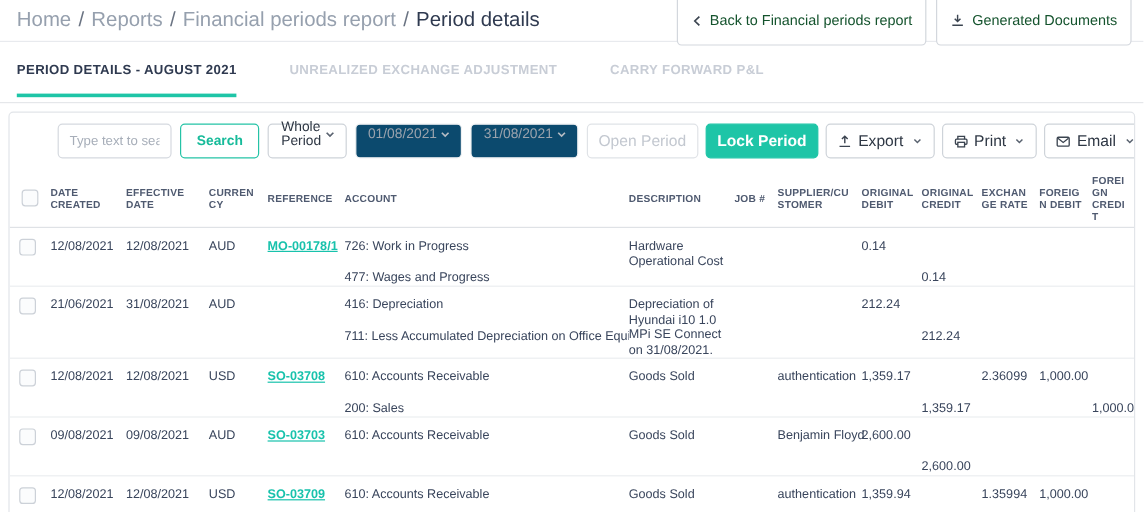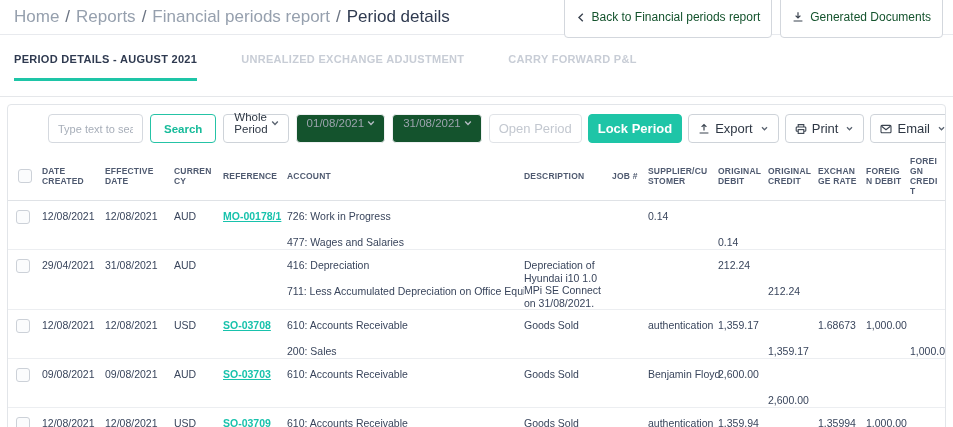--- a/index.html
+++ b/index.html
@@ -13,41 +13,41 @@
   .breadcrumb .crumb { color:#96a0ae; cursor:pointer; }
   .breadcrumb .crumb.current { color:#2f3a50; }
   .breadcrumb .sep { color:#6a7382; }
   .topbtns { display:flex; gap:8px; }
   .btn { display:inline-flex; align-items:center; gap:6px; height:42px; padding:0 11px;
     background:#fff; border:1px solid #d3d7dd; border-radius:4px; font-size:12px;
     color:#14532d; cursor:pointer; white-space:nowrap; }
   .btn svg, .tbtn svg { flex:0 0 auto; }
 
   
-  .tabsbar { display:flex; gap:44px; padding:18px 14px 15px; border-bottom:1px solid #e5e7ea; }
+  .tabsbar { display:flex; gap:44px; padding:18px 14px 4px; border-bottom:1px solid #e5e7ea; }
   .tab { font-size:11px; font-weight:bold; letter-spacing:.3px; color:#c8cdd6;
     padding-bottom:13px; border-bottom:3px solid transparent; cursor:pointer; white-space:nowrap; }
   .tab.active { color:#2f3a50; border-bottom-color:#1ec5a7; }
 
   
   .frame { margin:7px 7px 0; border:1px solid #e2e5e9; border-radius:4px;
     height:340px; overflow:hidden; }
 
   
   .toolbar { display:flex; align-items:center; padding:9px 10px 9px 12px; gap:7px; }
   .tcontrol { height:29px; border-radius:4px; font-size:11px; display:inline-flex;
     align-items:center; }
   .search-input { width:95px; border:1px solid #d5d9df; padding:0 9px; color:#2f3a50;margin-left:28px; }
   .search-input::placeholder { color:#a7aeb9; }
   .search-btn { border:1px solid #25c3a6; color:#17bb9a; background:#fff; font-weight:bold;
     padding:0 13px; cursor:pointer; font-size:11.5px; }
   .select { border:1px solid #ced3d9; background:#fff; color:#2e3744; padding:0 8px 12px 10px;
     justify-content:space-between; cursor:pointer; font-size:11.5px; }
   .select.period { width:108px; }
-  .select.disabled { background:#14532d; border-color:#eef0f2; color:#9ba3ad; width:98px;
+  .select.disabled { background:#0c4a6e; border-color:#eef0f2; color:#9ba3ad; width:98px;
     cursor:default; }
   .tool-right { margin-left:auto; display:flex; gap:6px; align-items:center; }
   .tbtn { height:29px; border:1px solid #ced3d9; border-radius:4px; background:#fff;
     display:inline-flex; align-items:center; gap:5px; padding:0 9px; font-size:13px;
     color:#2e3744; cursor:pointer; white-space:nowrap; }
   .tbtn.disabled { border-color:#e0e3e7; color:#c3c8d0; cursor:default; }
   .tbtn.primary { background:#1ec5a7; border-color:#1ec5a7; color:#fff; font-weight:bold; }
   .tbtn.iconbtn { width:29px; padding:0; justify-content:center; }
   .chev { color:#5a6370; display:inline-flex; margin-left:2px; }
   .chev.lite { color:#b6bcc4; }
@@ -220,36 +220,37 @@
   <div class="grid trow">
     <div class="cell ccheck">
           <span class="checkbox"></span>
         </div>
     <div class="cell">12/08/2021</div>
     <div class="cell">12/08/2021</div>
     <div class="cell">AUD</div>
     <div class="cell"><a class="ref-link">MO-00178/1</a></div>
     <div class="cell c-account">
       <div>726: Work in Progress</div>
-      <div class="l2">477: Wages and Salaries</div>
-    </div>
+      <div class="l2">477: Wages and Progress</div>
+    </div>
+    <div class="cell c-desc">Hardware Operational Cost</div>
     <div class="cell"></div>
     <div class="cell c-supplier"></div>
     <div class="cell num">0.14</div>
     <div class="cell num pad2">0.14</div>
     <div class="cell num"></div>
     <div class="cell num"></div>
     <div class="cell num pad2"></div>
   </div>
 
   <div class="grid trow">
     <div class="cell ccheck">
           <span class="checkbox"></span>
         </div>
-    <div class="cell">29/04/2021</div>
+    <div class="cell">21/06/2021</div>
     <div class="cell">31/08/2021</div>
     <div class="cell">AUD</div>
     <div class="cell"></div>
     <div class="cell c-account">
       <div>416: Depreciation</div>
       <div class="l2">711: Less Accumulated Depreciation on Office Equipment</div>
     </div>
     <div class="cell c-desc">Depreciation of Hyundai i10 1.0 MPi SE Connect on 31/08/2021.</div>
     <div class="cell"></div>
     <div class="cell c-supplier"></div>
@@ -270,21 +271,21 @@
     <div class="cell"><a class="ref-link">SO-03708</a></div>
     <div class="cell c-account">
       <div>610: Accounts Receivable</div>
       <div class="l2">200: Sales</div>
     </div>
     <div class="cell c-desc">Goods Sold</div>
     <div class="cell"></div>
     <div class="cell c-supplier">authentication</div>
     <div class="cell num">1,359.17</div>
     <div class="cell num pad2">1,359.17</div>
-    <div class="cell num">1.68673</div>
+    <div class="cell num">2.36099</div>
     <div class="cell num">1,000.00</div>
     <div class="cell num pad2">1,000.00</div>
   </div>
 
   <div class="grid trow">
     <div class="cell ccheck">
           <span class="checkbox"></span>
         </div>
     <div class="cell">09/08/2021</div>
     <div class="cell">09/08/2021</div>

